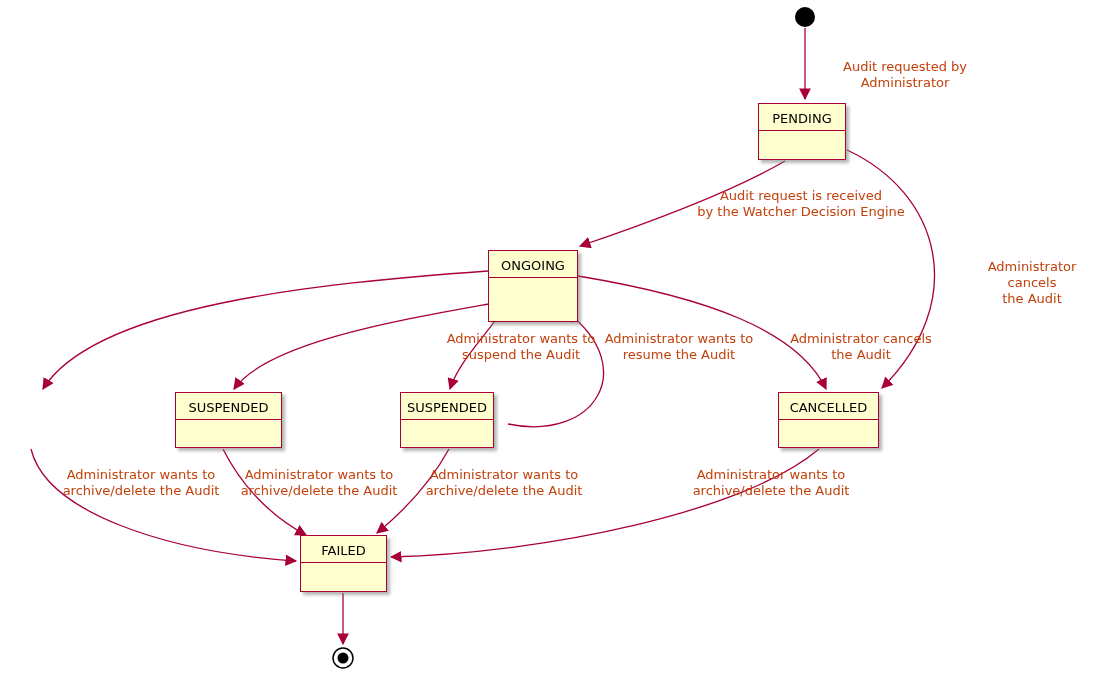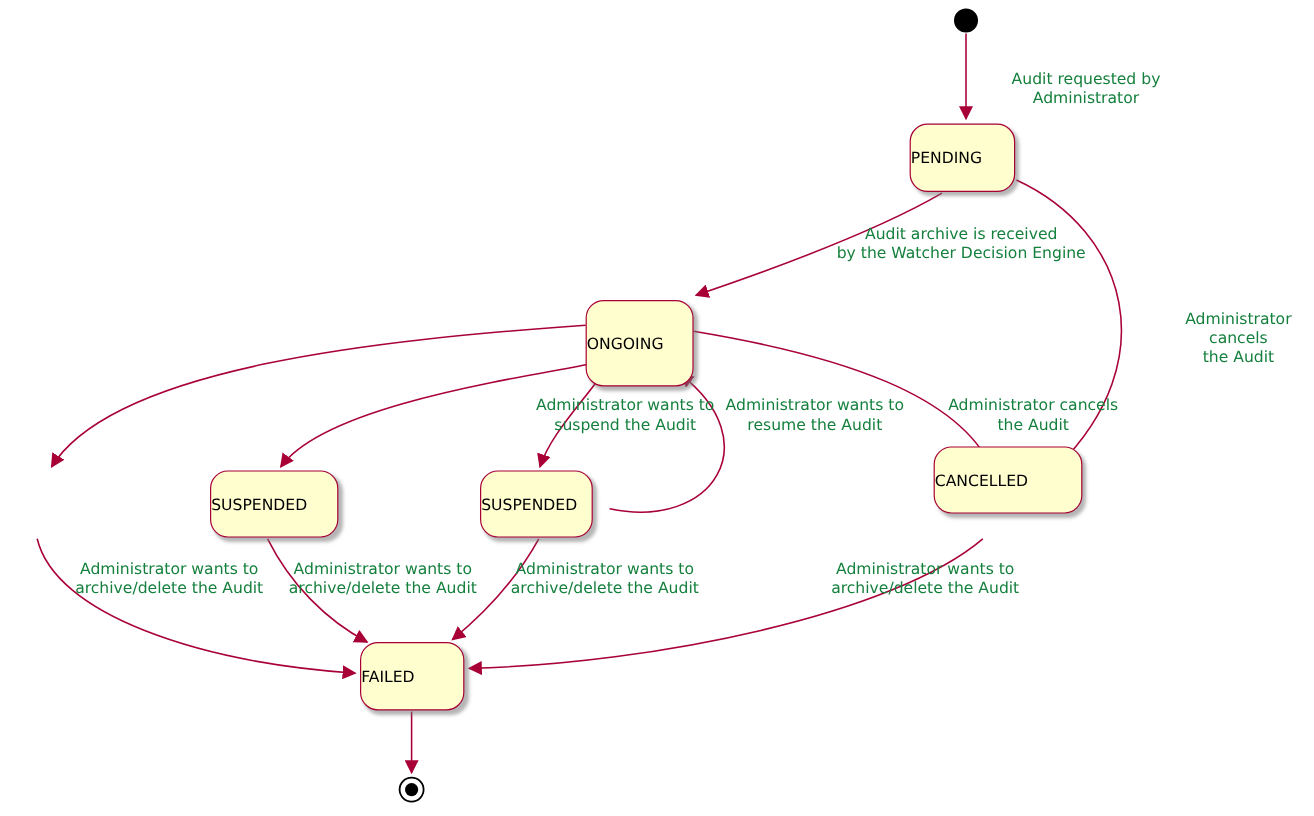--- a/index.html
+++ b/index.html
@@ -13,25 +13,25 @@
   }
   .edges-svg {
     position: absolute;
     left: 0; top: 0;
     width: 1095px; height: 680px;
   }
   .state {
     position: absolute;
     background: #FEFECE;
     border: 1.5px solid #A80036;
-    border-radius: 15px;
+    border-radius: 0;
     box-shadow: 3px 3px 3px rgba(120,120,120,0.55);
     box-sizing: border-box;
     display: flex;
-    flex-direction: row;
+    flex-direction: column;
   }
   .state-title {
     flex: 0 0 24px;
     display: flex;
     align-items: center;
     justify-content: center;
     font-size: 13px;
     color: #000000;
     padding-top: 2px;
   }
@@ -40,21 +40,21 @@
     border-top: 1.2px solid #A80036;
   }
   .state-body { flex: 1 1 auto; }
   .edge-label {
     position: absolute;
     transform: translateX(-50%);
     text-align: center;
     white-space: pre-line;
     font-size: 13px;
     line-height: 16px;
-    color: #15803d;
+    color: #c2410c;
   }
 </style>
 </head>
 <body>
 
 <div class="canvas">
 
   <svg class="edges-svg" viewBox="0 0 1095 680" xmlns="http://www.w3.org/2000/svg">
     <defs>
       <marker id="arrow" viewBox="0 0 8 8" refX="7.2" refY="4" markerWidth="9" markerHeight="9" orient="auto-start-reverse">
@@ -104,35 +104,35 @@
     <div class="state-sep"></div>
     <div class="state-body"></div>
   </div>
 
   <div class="state" style="left:400px; top:392px; width:94px; height:56px">
     <div class="state-title">SUSPENDED</div>
     <div class="state-sep"></div>
     <div class="state-body"></div>
   </div>
 
-  <div class="state" style="left:778px; top:372px; width:124px; height:56px">
+  <div class="state" style="left:778px; top:392px; width:101px; height:56px">
     <div class="state-title">CANCELLED</div>
     <div class="state-sep"></div>
     <div class="state-body"></div>
   </div>
 
   <div class="state" style="left:300px; top:535px; width:87px; height:57px">
     <div class="state-title">FAILED</div>
     <div class="state-sep"></div>
     <div class="state-body"></div>
   </div>
 
   <div class="edge-label" style="left:905px; top:59px">Audit requested by Administrator</div>
 
-  <div class="edge-label" style="left:801px; top:188px">Audit archive is received
+  <div class="edge-label" style="left:801px; top:188px">Audit request is received
 by the Watcher Decision Engine</div>
 
   <div class="edge-label" style="left:1032px; top:259px">Administrator cancels
 the Audit</div>
 
 
 
   <div class="edge-label" style="left:521px; top:331px">Administrator wants to
 suspend the Audit</div>
 

